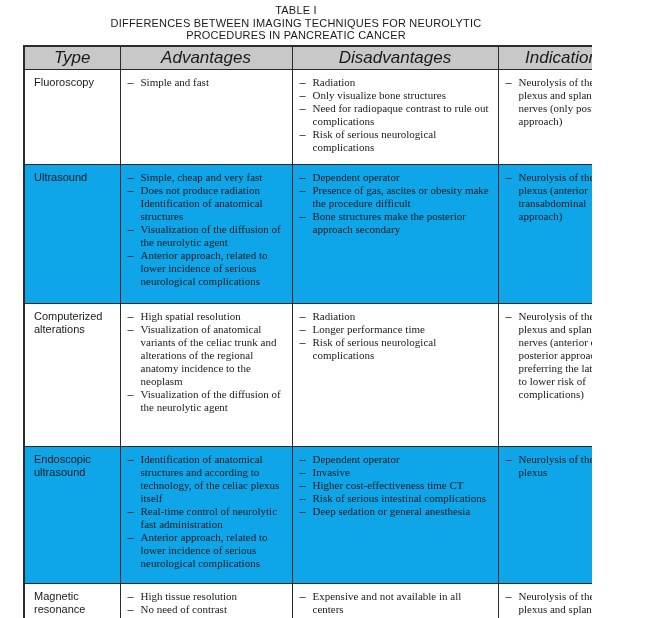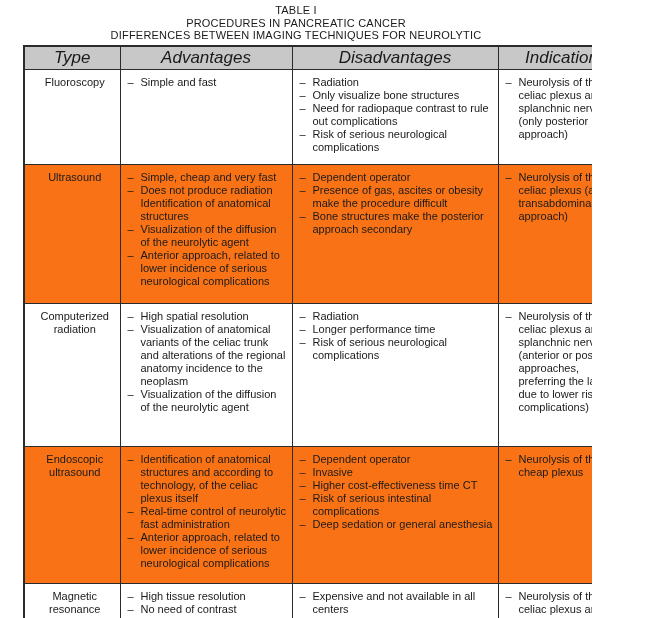--- a/index.html
+++ b/index.html
@@ -52,44 +52,44 @@
     border: 1px solid #2b2b2b;
     height: 20px;
     padding: 1px 2px;
   }
   td {
     border: 1px solid #2b2b2b;
     vertical-align: top;
     padding: 6px 5px 4px 7px;
     background: #ffffff;
   }
-  tr.shaded td { background: #f97316; }
-  td.type-cell { padding-left: 9px; padding-right: 4px; text-align: center; }
+  tr.shaded td { background: #0ea5e9; }
+  td.type-cell { padding-left: 9px; padding-right: 4px; }
   .item { display: flex; }
   .item .marker {
     flex: 0 0 13px;
     width: 13px;
   }
-  .item .itext { flex: 1 1 auto; }
+  .item .itext { flex: 1 1 auto; font-family: Liberation Serif, serif; }
   
   tbody tr:nth-child(1) td { height: 84px; }
   tbody tr:nth-child(2) td { height: 128px; }
   tbody tr:nth-child(3) td { height: 132px; }
   tbody tr:nth-child(4) td { height: 126px; }
   tbody tr:nth-child(5) td { height: 48px; }
 </style>
 </head>
 <body>
 
 <div class="page">
 
   <div class="title-block">
     <div class="tlabel">TABLE I</div>
+    <div>DIFFERENCES BETWEEN IMAGING TECHNIQUES FOR NEUROLYTIC</div>
     <div>PROCEDURES IN PANCREATIC CANCER</div>
-    <div>DIFFERENCES BETWEEN IMAGING TECHNIQUES FOR NEUROLYTIC</div>
   </div>
 
   <table class="data-table">
     <colgroup>
       <col class="c-type">
         <col class="c-adv">
         <col class="c-dis">
         <col class="c-ind">
     </colgroup>
     <thead>
@@ -173,21 +173,21 @@
             </div>
           </td>
           <td>
             <div class="item">
               <span class="marker">–</span>
               <span class="itext">Neurolysis of the celiac plexus (anterior transabdominal approach)</span>
             </div>
           </td>
         </tr>
         <tr>
-          <td class="type-cell">Computerized radiation</td>
+          <td class="type-cell">Computerized alterations</td>
           <td>
             <div class="item">
               <span class="marker">–</span>
               <span class="itext">High spatial resolution</span>
             </div>
             <div class="item">
               <span class="marker">–</span>
               <span class="itext">Visualization of anatomical variants of the celiac trunk and alterations of the regional anatomy incidence to the neoplasm</span>
             </div>
             <div class="item">

